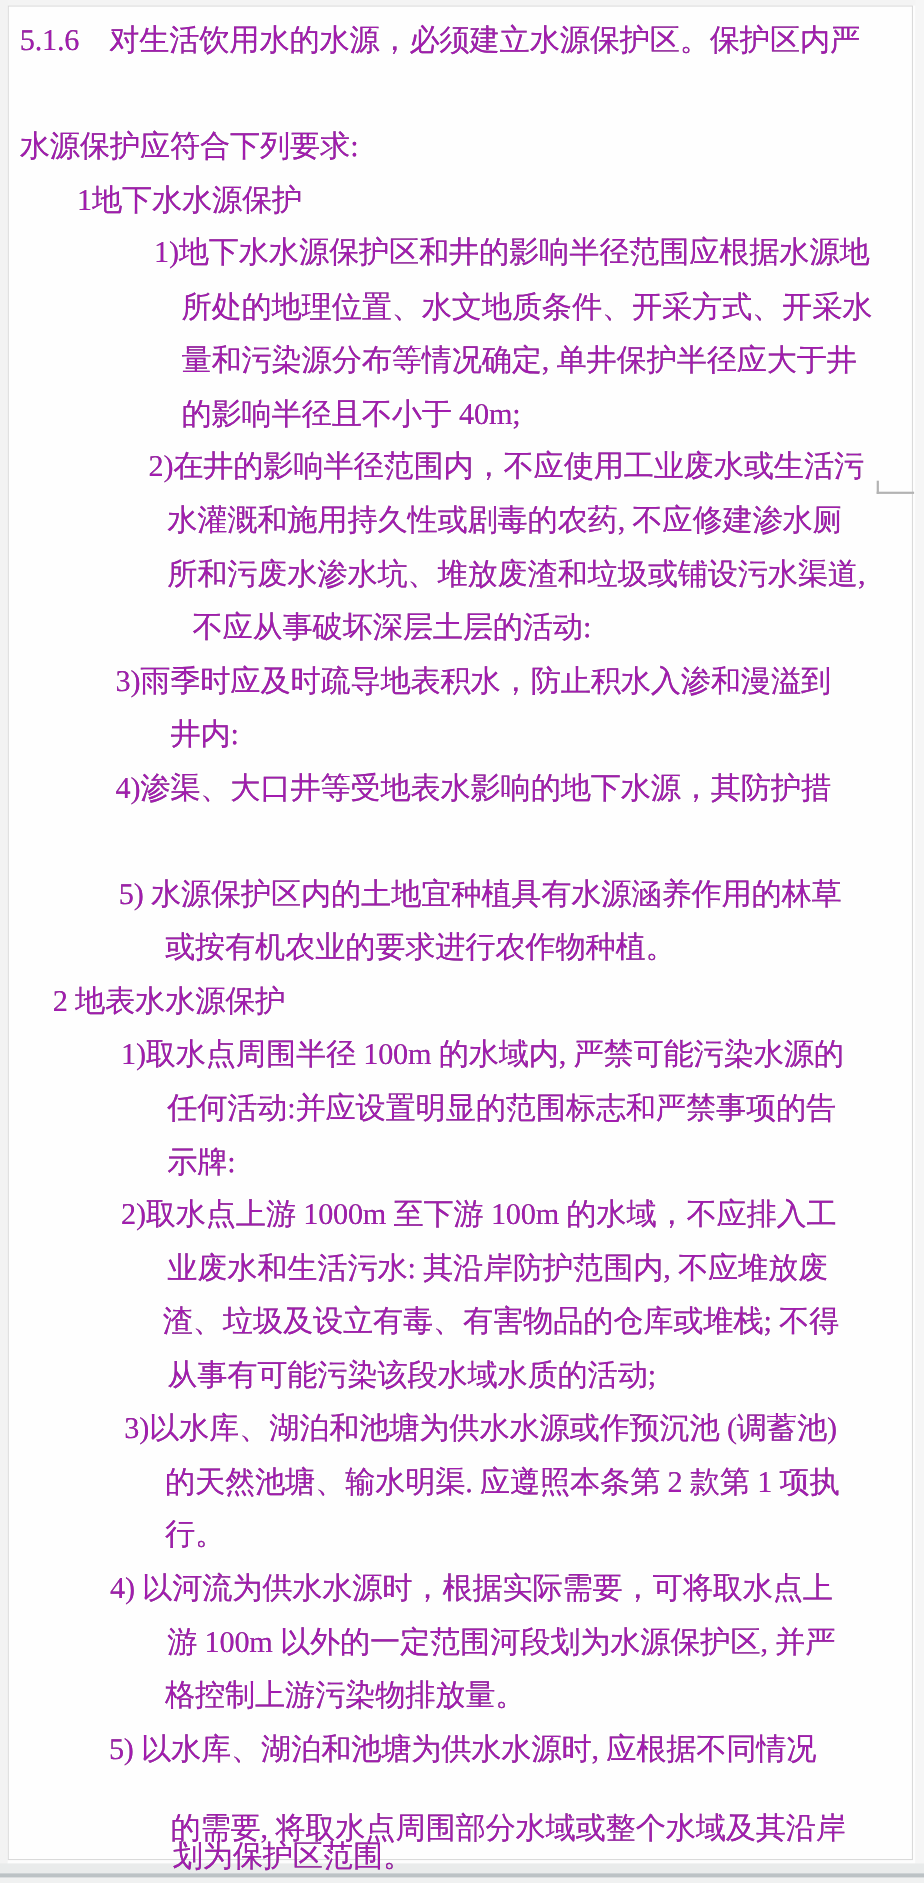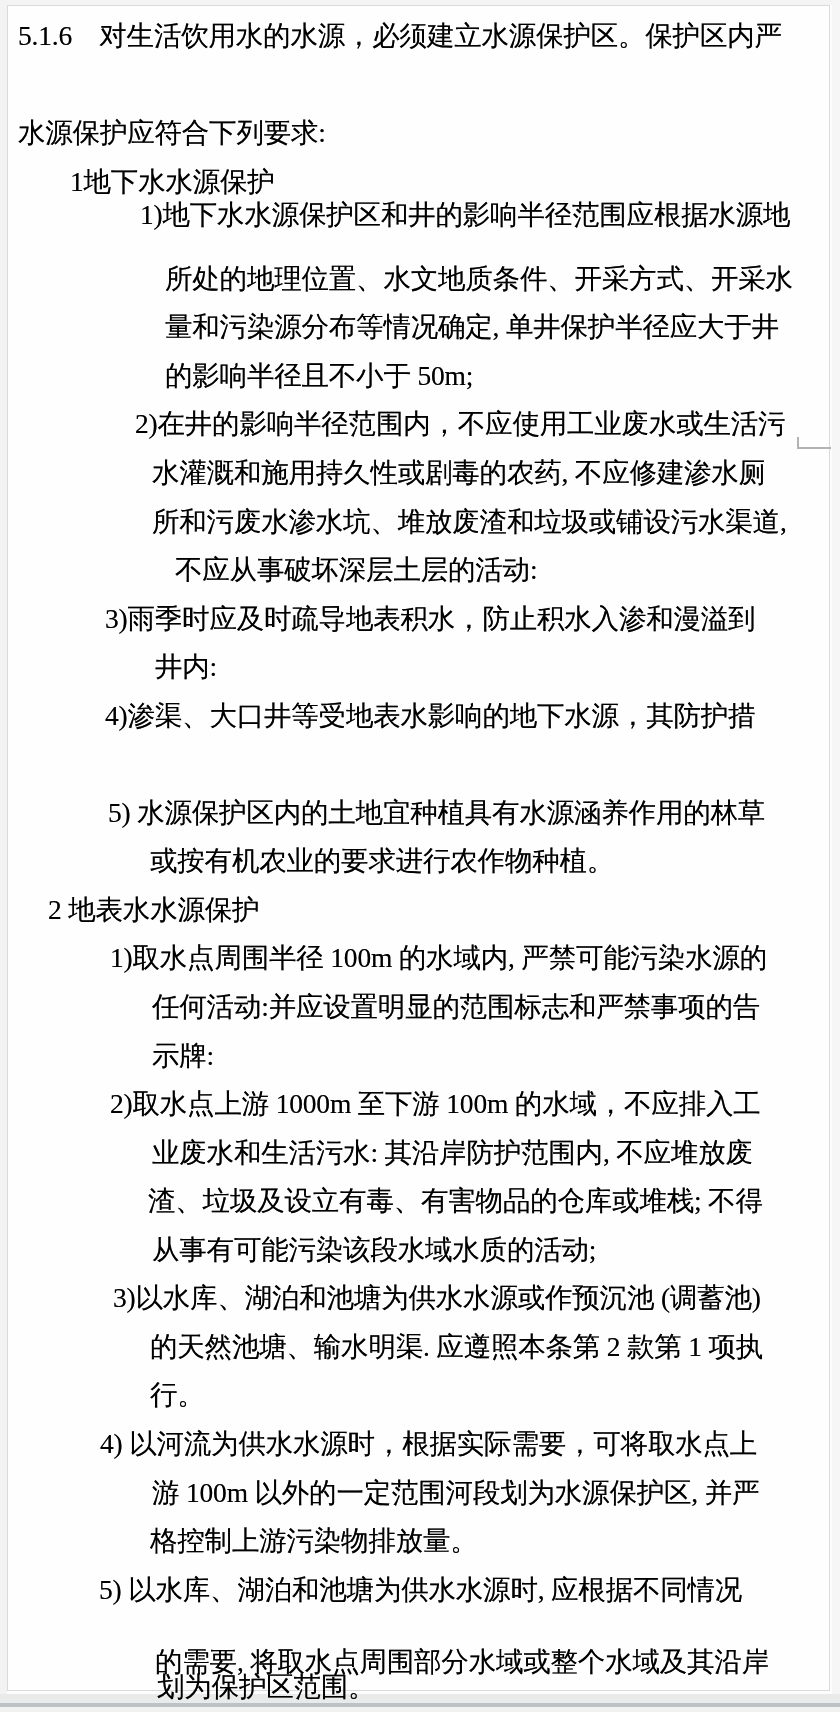--- a/index.html
+++ b/index.html
@@ -55,21 +55,21 @@
   }
   .text-layer {
     position: absolute; left: 0; top: 0; width: 840px; height: 1712px; z-index: 2;
   }
   .text-line {
     position: absolute;
     white-space: pre;
     font-size: 27.5px;
     line-height: 48.5px;
     height: 48.5px;
-    color: #000000;
+    color: #a21caf;
     letter-spacing: -0.2px;
     text-shadow: 0 0 0.5px rgba(0,0,0,0.55);
   }
 </style>
 </head>
 <body>
 
 <div class="scan">
   <div class="edge-strip-top"></div>
   <div class="edge-strip-left"></div>
@@ -82,24 +82,24 @@
 
   <div class="corner-mark">
     <div class="v"></div>
     <div class="h"></div>
   </div>
 
   <div class="text-layer">
       <div class="text-line" style="left: 18px; top: 12px;">5.1.6　对生活饮用水的水源，必须建立水源保护区。保护区内严</div>
       <div class="text-line" style="left: 18px; top: 109.1px;">水源保护应符合下列要求:</div>
       <div class="text-line" style="left: 70px; top: 157.65px;">1地下水水源保护</div>
-      <div class="text-line" style="left: 140px; top: 191px;">1)地下水水源保护区和井的影响半径范围应根据水源地</div>
+      <div class="text-line" style="left: 140px; top: 205px;">1)地下水水源保护区和井的影响半径范围应根据水源地</div>
       <div class="text-line" style="left: 165px; top: 254.75px;">所处的地理位置、水文地质条件、开采方式、开采水</div>
       <div class="text-line" style="left: 165px; top: 303.3px;">量和污染源分布等情况确定, 单井保护半径应大于井</div>
-      <div class="text-line" style="left: 165px; top: 351.85px;">的影响半径且不小于 50m;</div>
+      <div class="text-line" style="left: 165px; top: 351.85px;">的影响半径且不小于 40m;</div>
       <div class="text-line" style="left: 135px; top: 400.4px;">2)在井的影响半径范围内，不应使用工业废水或生活污</div>
       <div class="text-line" style="left: 152px; top: 448.95px;">水灌溉和施用持久性或剧毒的农药, 不应修建渗水厕</div>
       <div class="text-line" style="left: 152px; top: 497.5px;">所和污废水渗水坑、堆放废渣和垃圾或铺设污水渠道,</div>
       <div class="text-line" style="left: 155px; top: 546.05px; margin-left: 20px;">不应从事破坏深层土层的活动:</div>
       <div class="text-line" style="left: 105px; top: 594.6px;">3)雨季时应及时疏导地表积水，防止积水入渗和漫溢到</div>
       <div class="text-line" style="left: 155px; top: 643.15px;">井内:</div>
       <div class="text-line" style="left: 105px; top: 691.7px;">4)渗渠、大口井等受地表水影响的地下水源，其防护措</div>
       <div class="text-line" style="left: 108px; top: 788.8px;">5) 水源保护区内的土地宜种植具有水源涵养作用的林草</div>
       <div class="text-line" style="left: 150px; top: 837.35px;">或按有机农业的要求进行农作物种植。</div>
       <div class="text-line" style="left: 48px; top: 885.9px;">2 地表水水源保护</div>

